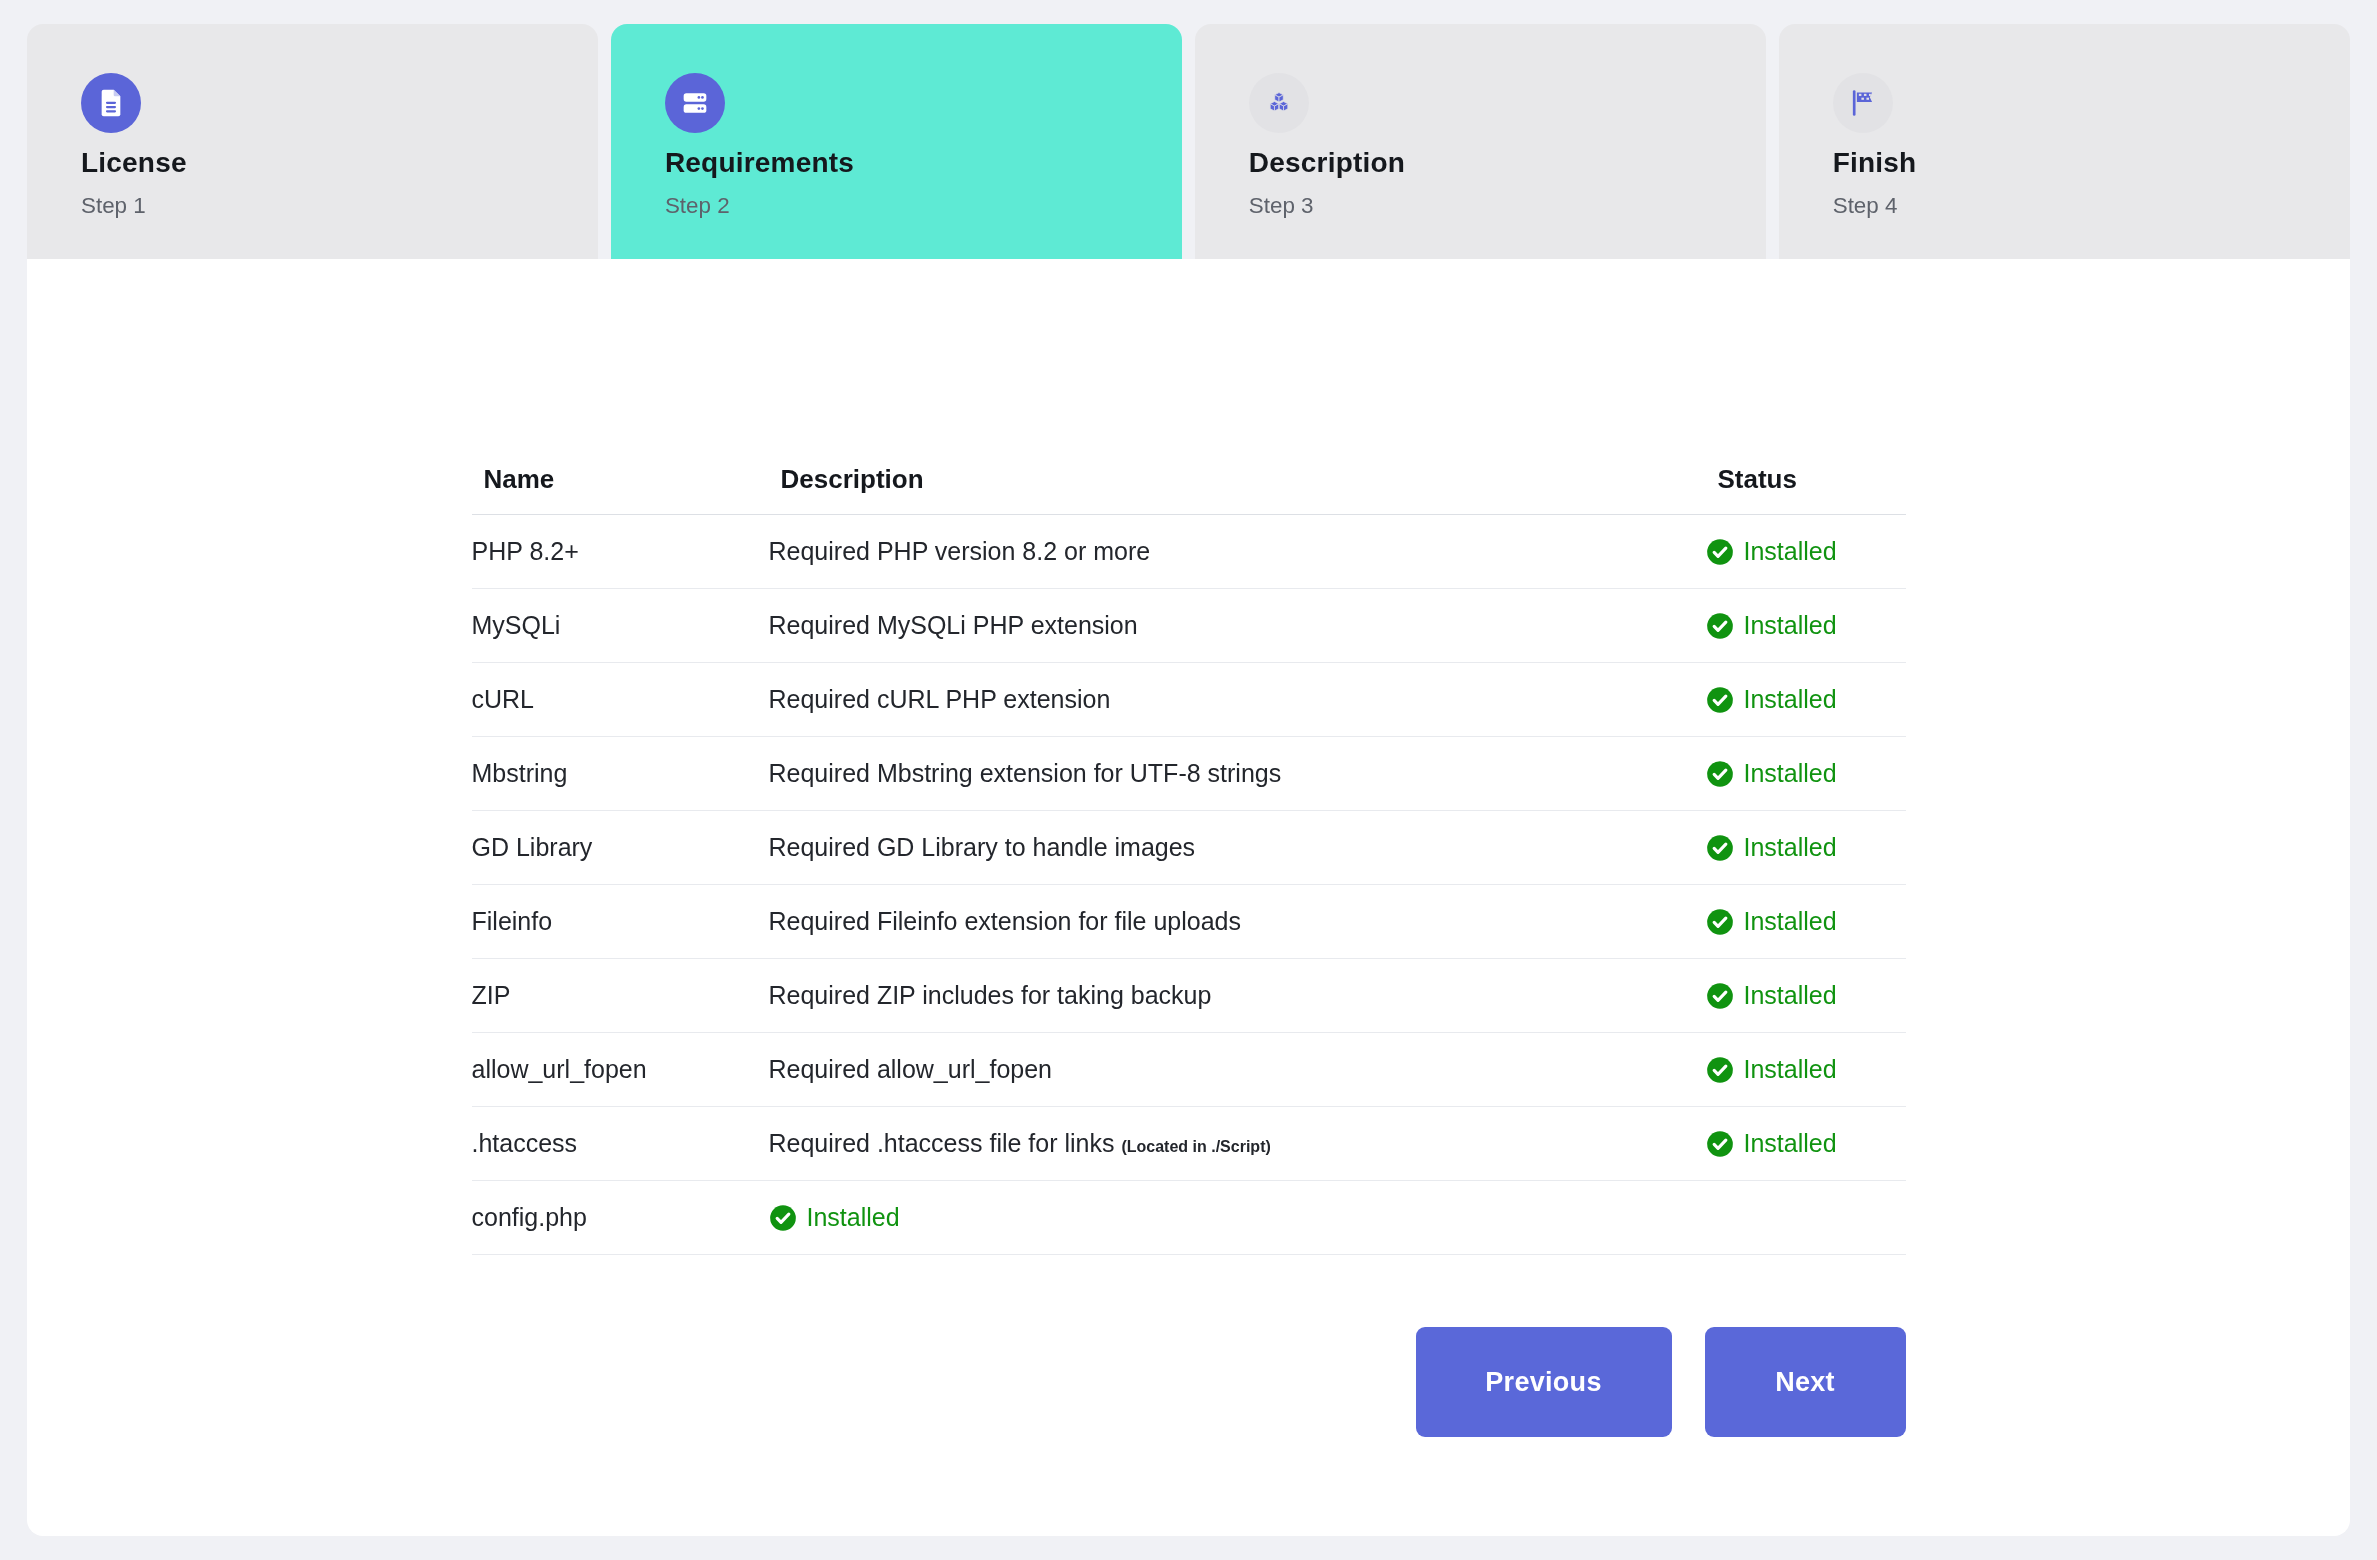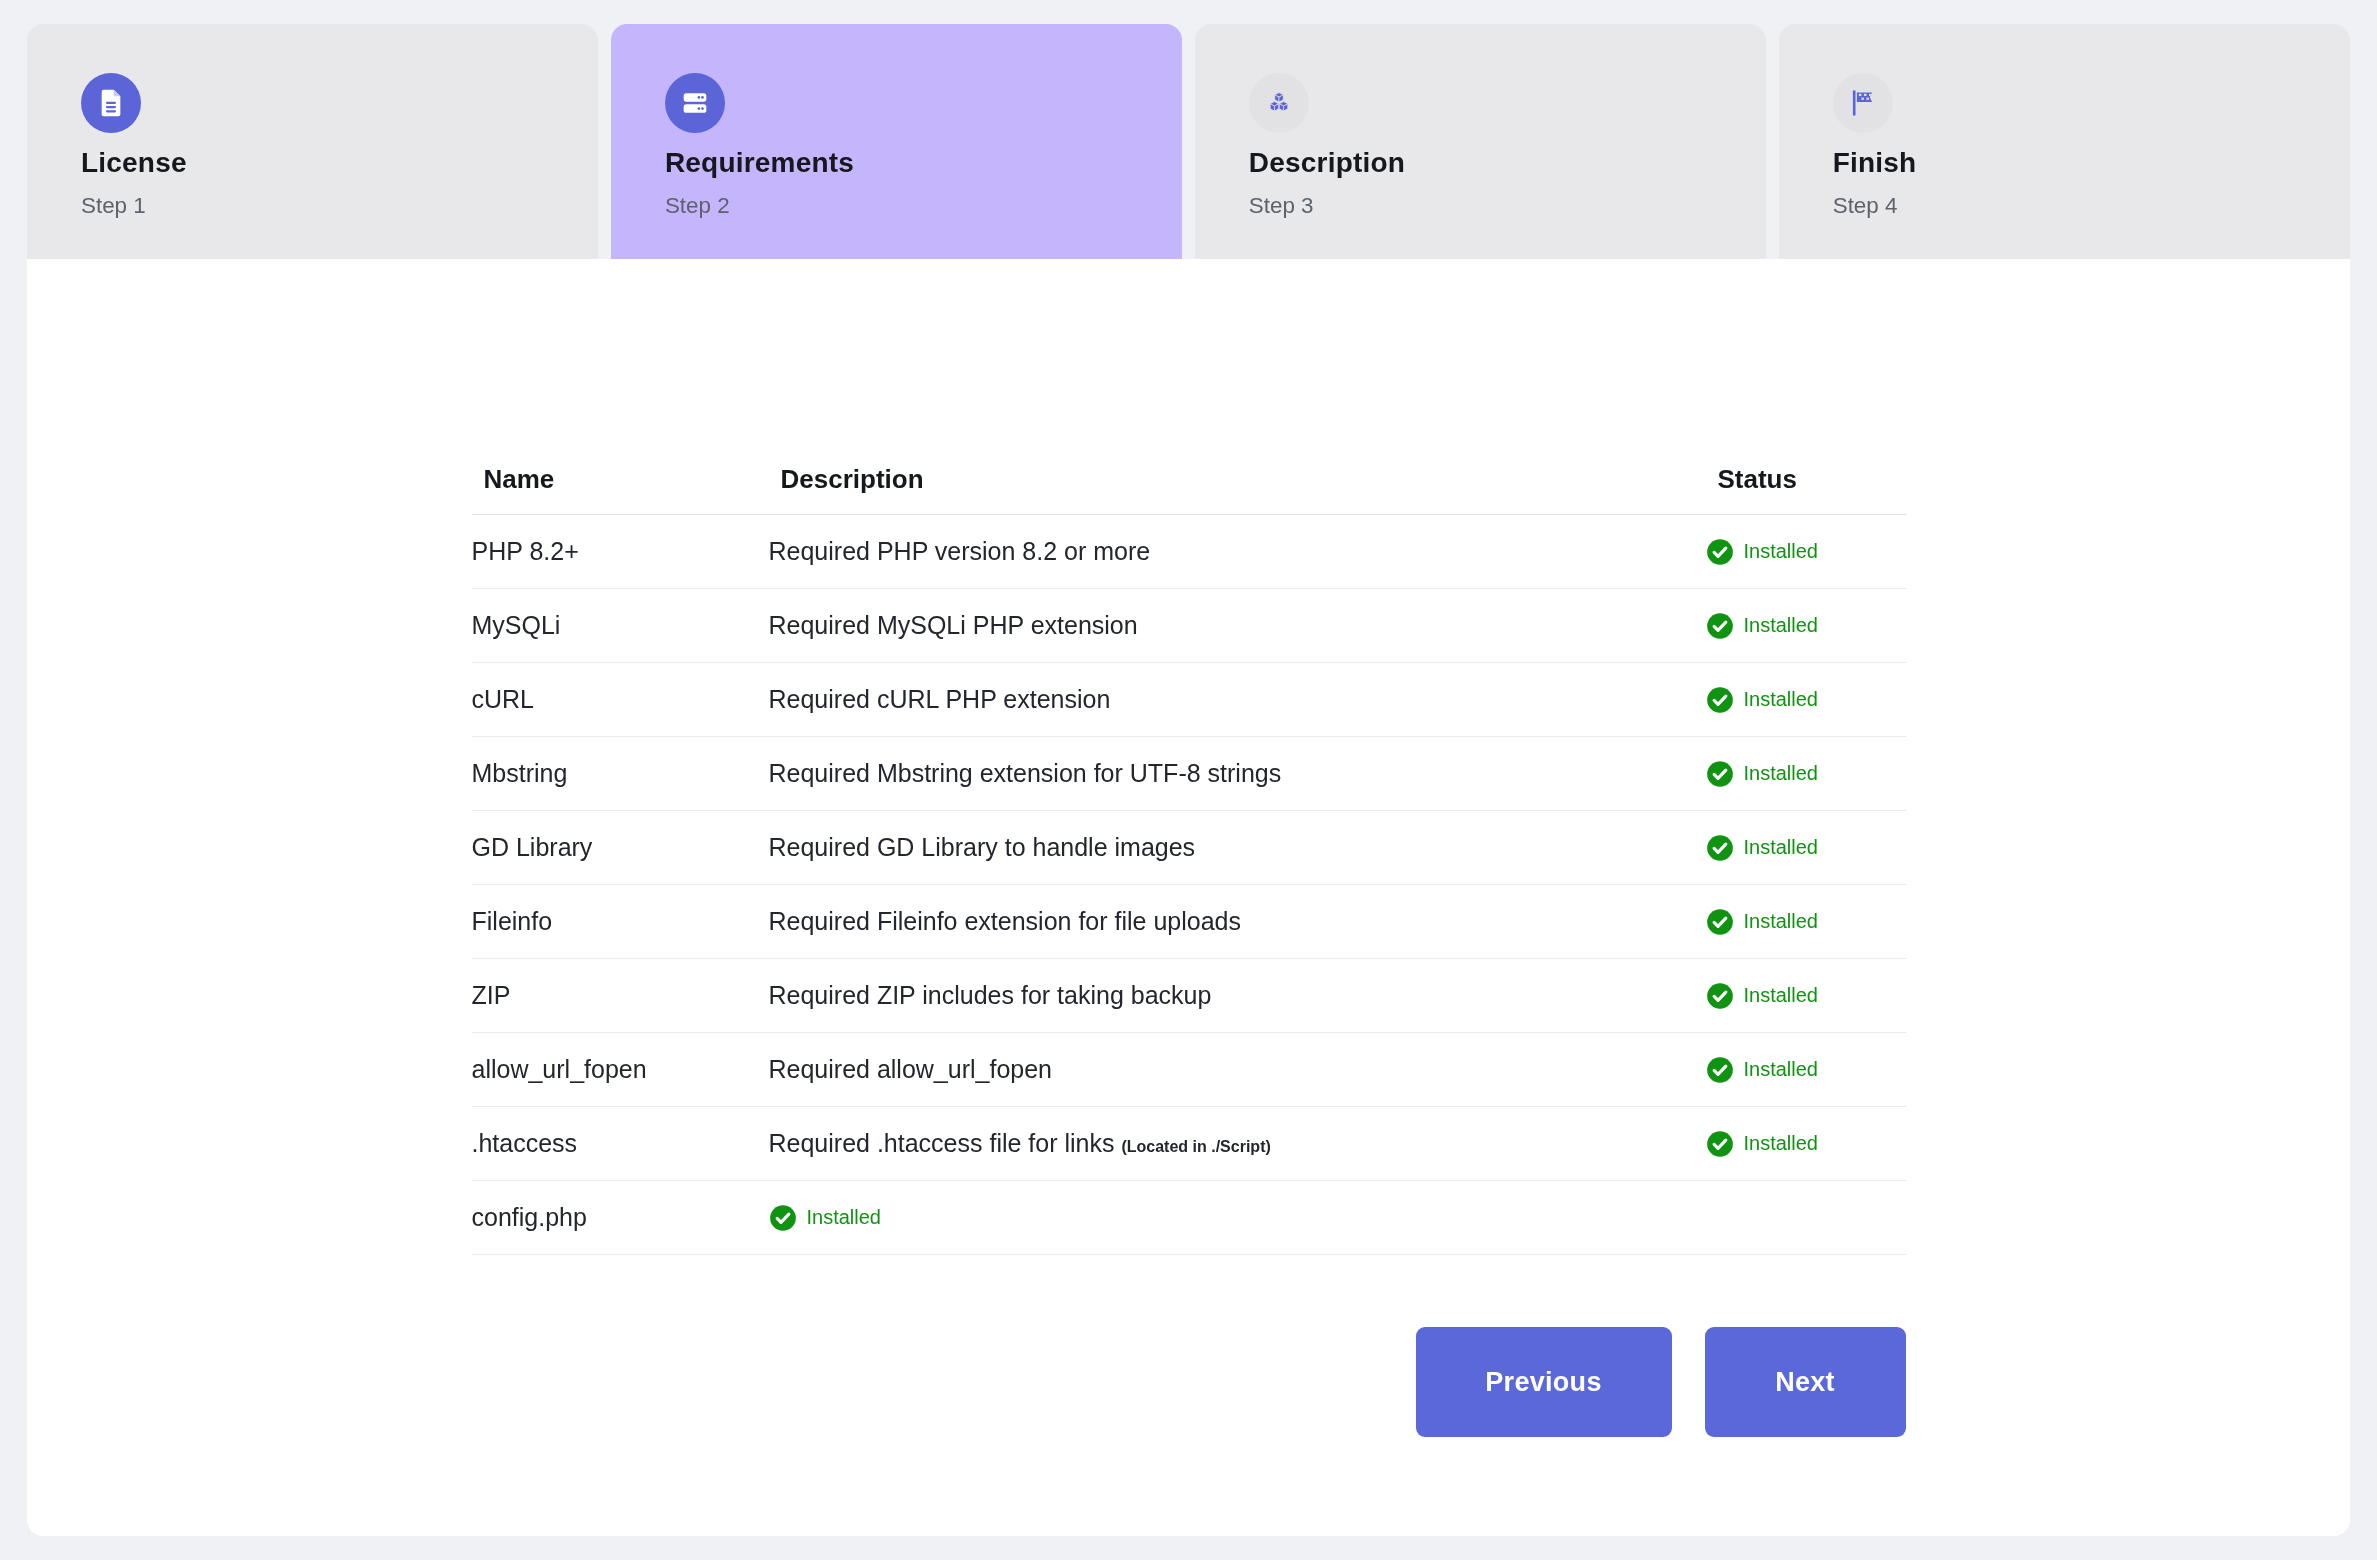--- a/index.html
+++ b/index.html
@@ -15,21 +15,21 @@
   
   .tabs { display:flex; gap:12.6px; }
   .tab {
     flex:1 1 0;
     height:235px;
     border-radius:16px 16px 0 0;
     padding:49px 36px 5px 54px;
     cursor:pointer;
   }
   .tab.done, .tab.upcoming { background: var(--tab-bg, #e8e8ea); }
-  .tab.active { background:#c4b5fd; }
+  .tab.active { background:#5eead4; }
   .circle {
     width:60px; height:60px; border-radius:50%;
     display:flex; align-items:center; justify-content:center;
     margin-bottom:14.3px;
   }
   .tab.done .circle, .tab.active .circle { background: var(--accent, #5b65d8); }
   .tab.upcoming .circle { background: var(--circle-gray, #e2e2e5); }
   .circle svg { width:32px; height:32px; display:block; }
   .tab-title { font-size:28px; font-weight:700; color:#15181d; letter-spacing:0.2px; }
   .tab-sub { font-size:22.4px; color:#5e626b; margin-top:13.5px; }
@@ -48,21 +48,21 @@
     grid-template-columns:297px 937px 200px;
     align-items:center;
   }
   .thead { height:70px; border-bottom:1.8px solid #dde0e5; }
   .th { font-size:26px; font-weight:700; color:#15181d;margin-left:12px; }
   .tr { height:74px; border-bottom:1.8px solid #e8eaee; }
   .td { font-size:25px; color:#23262c; }
   .seg-bold { font-weight:700; }
   .seg-small { font-size:16px; }
   .col-status { display:flex; align-items:center; gap:10px; }
-  .status-text { font-size:20px; color: var(--success, #109310); }
+  .status-text { font-size:25px; color: var(--success, #109310); }
   .check { width:28px; height:28px; flex:0 0 aupx; }
 
   
   .btn-row {
     width:1434px; margin:72px auto 0 auto;
     display:flex; justify-content:flex-end; gap:33px;
   }
   .btn {
     height:110px;
     border:none; border-radius:9px;

